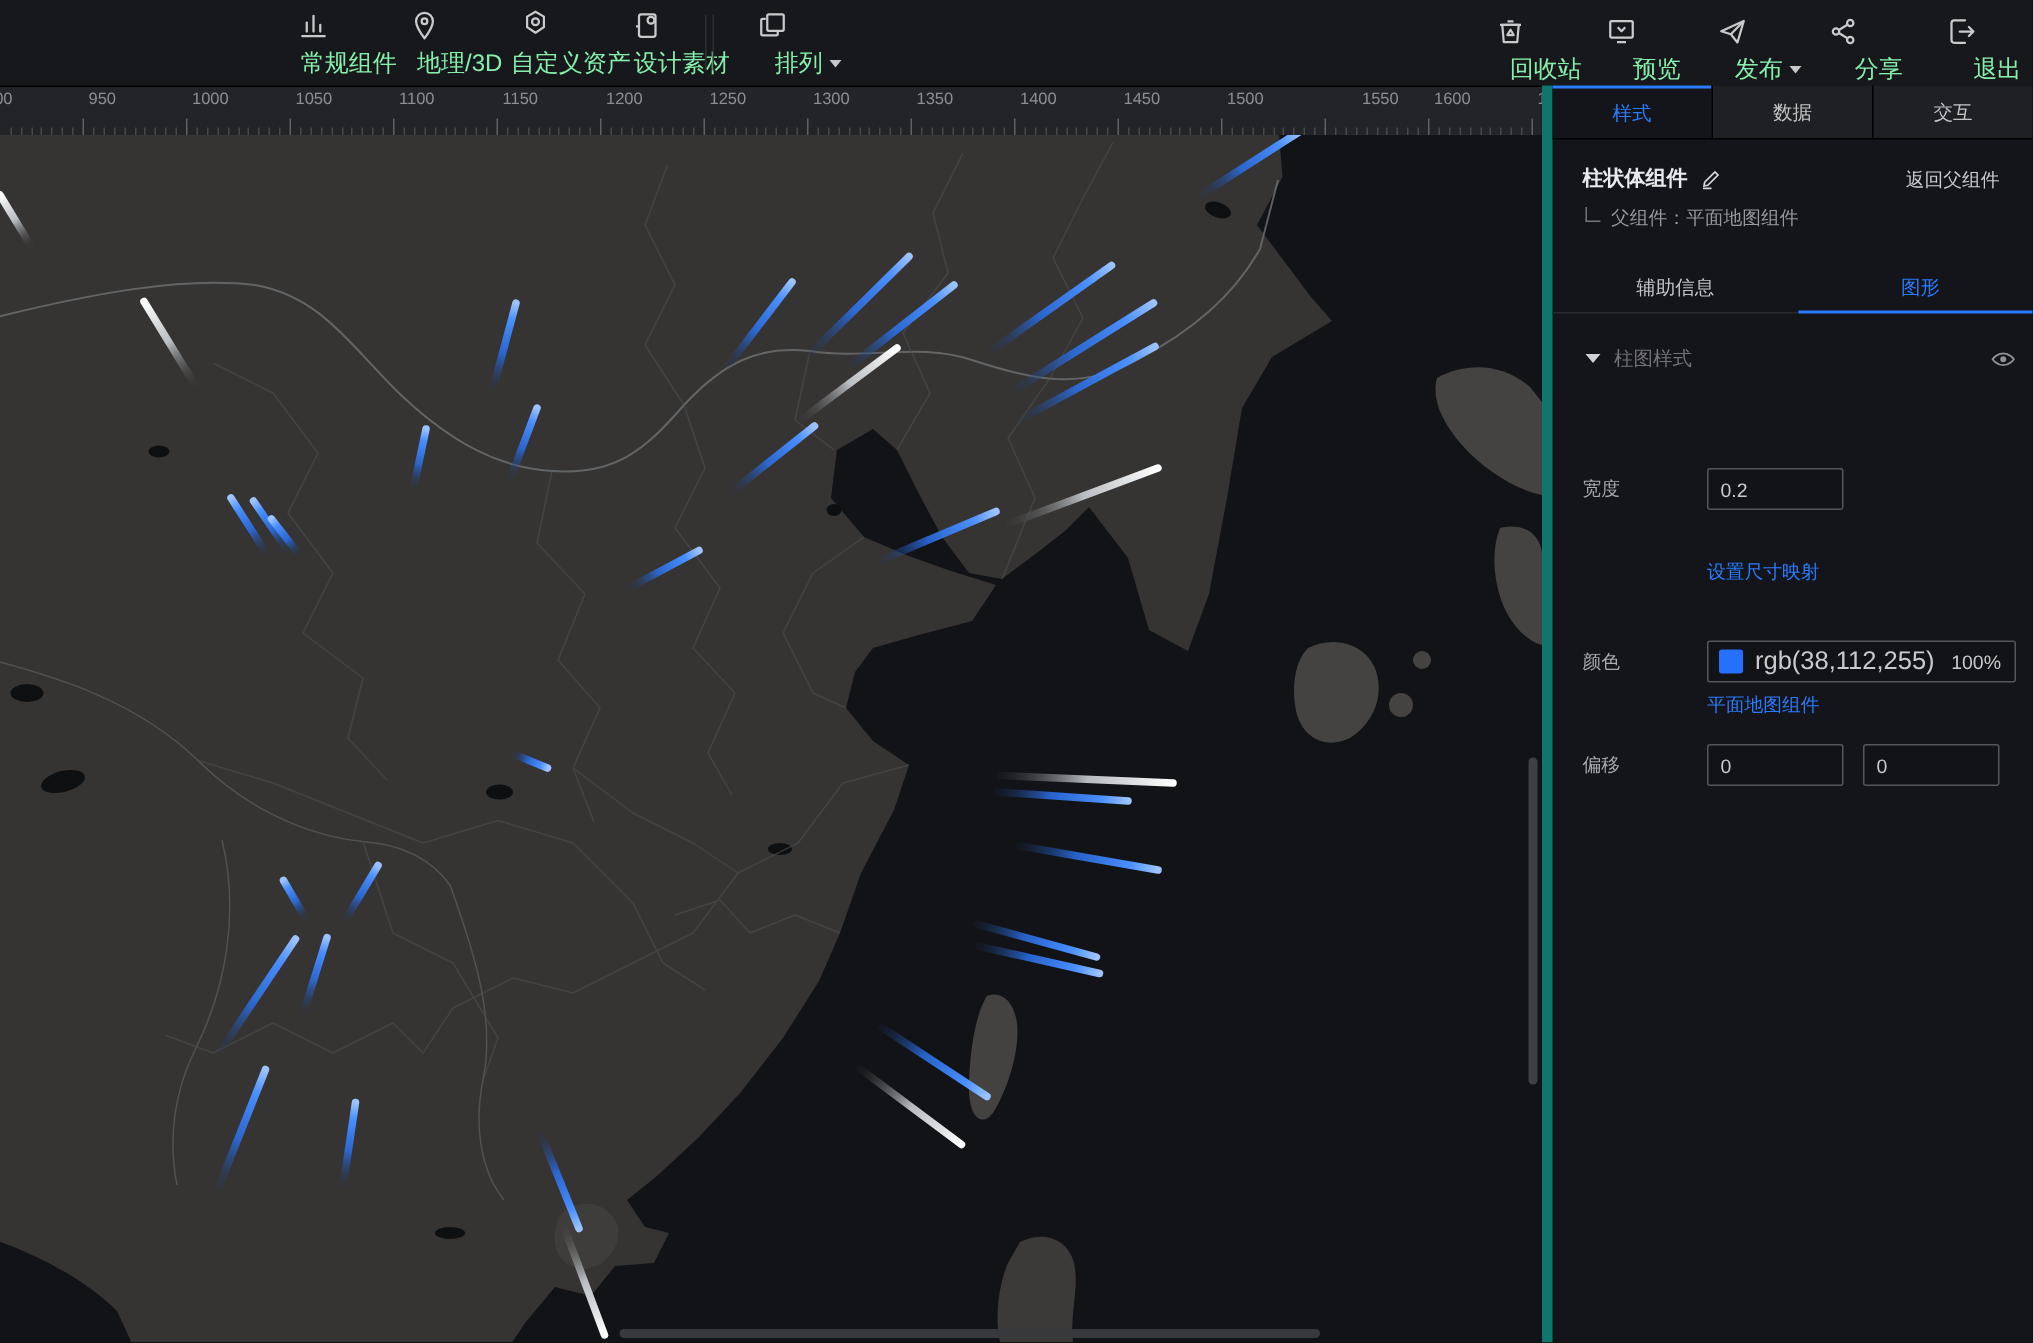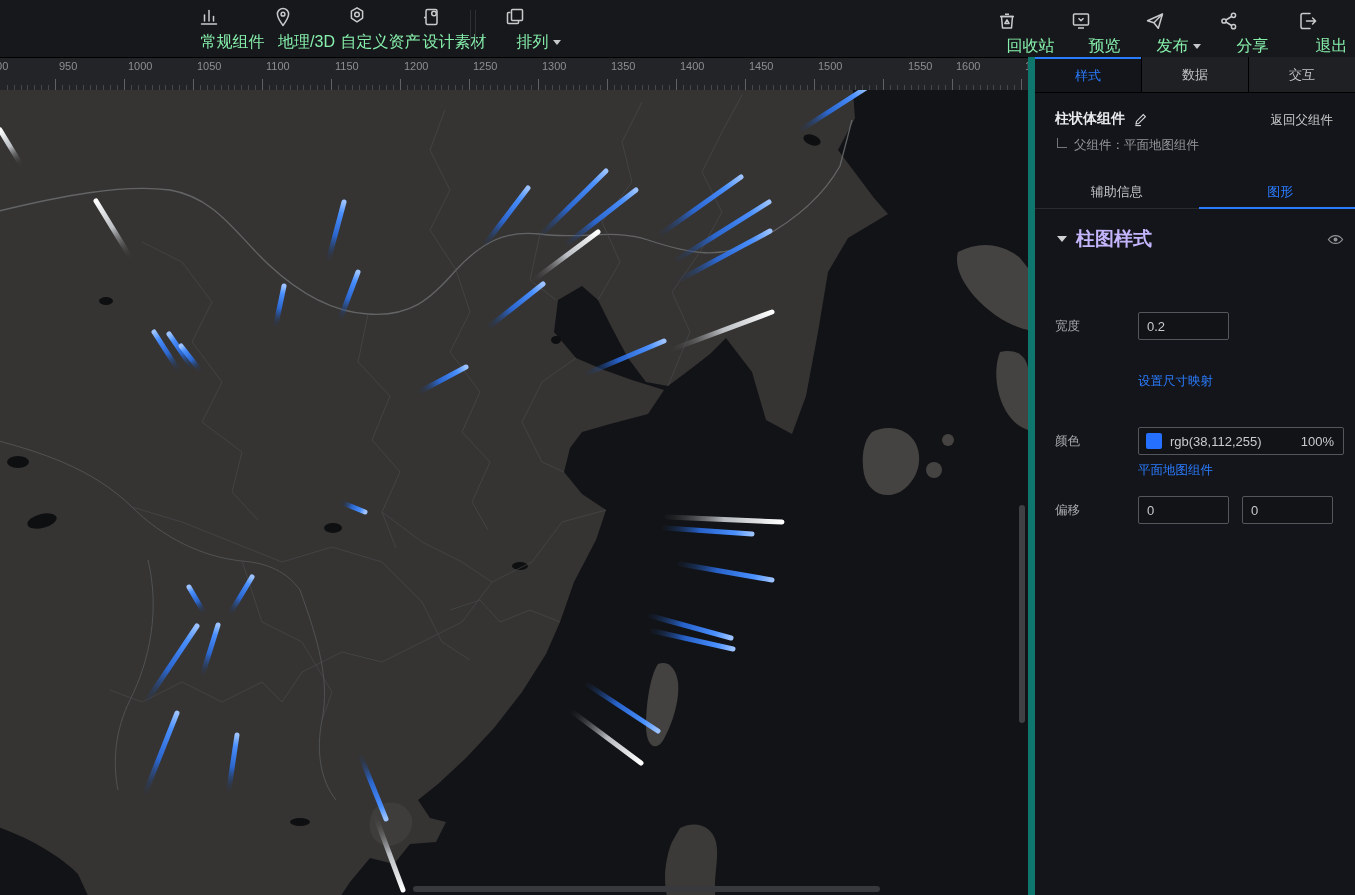--- a/index.html
+++ b/index.html
@@ -31,35 +31,35 @@
   .ptab.active{background:#14151a;color:#2a7cff;border-top:2px solid #2a7cff;}
   .comp-name{position:absolute;left:20px;top:53px;display:flex;align-items:center;gap:8px;font-size:14px;font-weight:bold;color:#e9eaec;}
   .back-link{position:absolute;right:22px;top:55px;font-size:12.5px;color:#cbccce;cursor:pointer;}
   .parent-row{position:absolute;left:22px;top:80px;display:flex;align-items:center;font-size:12.5px;color:#97989b;gap:7px;}
   .lshape{width:9px;height:9px;border-left:1.5px solid #74767a;border-bottom:1.5px solid #74767a;margin-top:-6px;}
   .subtabs{position:absolute;left:0;top:119px;width:327px;height:33px;display:flex;}
   .subtab{flex:1;display:flex;align-items:center;justify-content:center;font-size:13px;color:#c3c4c6;border-bottom:1px solid #2a2b2f;cursor:pointer;box-sizing:border-box;}
   .subtab.active{color:#2a7cff;border-bottom:2px solid #2a7cff;}
   .section-row{position:absolute;left:0;top:167px;width:327px;height:30px;display:flex;align-items:center;}
   .tri-down{width:0;height:0;border-left:5px solid transparent;border-right:5px solid transparent;border-top:6px solid #d0d1d3;margin-left:22px;}
-  .section-title{font-size:19px;color:#c4b5fd;margin-left:9px;font-weight:bold;}
+  .section-title{font-size:13px;color:#737373;margin-left:9px;font-weight:normal;}
   .eye{margin-left:auto;margin-right:18px;cursor:pointer;display:flex;}
   .frow{position:absolute;left:0;width:327px;height:28px;display:flex;align-items:center;}
   .flabel{position:absolute;left:20px;font-size:12.5px;color:#a7a9ac;}
   .fselect{position:absolute;left:103px;width:209px;height:28px;background:#212429;border:1px solid #4a4e55;border-radius:2px;box-sizing:border-box;display:flex;align-items:center;font-size:13px;color:#c9cacc;padding-left:10px;cursor:pointer;}
   .fselect .chev{position:absolute;right:10px;display:flex;}
   .finput{position:absolute;left:103px;width:91px;height:28px;background:#111317;border:1px solid #53565c;border-radius:2px;box-sizing:border-box;color:#c9cacc;font-size:13px;padding:0 8px;font-family:"Liberation Sans","DejaVu Sans",sans-serif;outline:none;}
   .slider{position:absolute;left:108px;top:12px;width:116px;height:4px;border-radius:2px;background:#46494e;cursor:pointer;}
   .slider .fill{position:absolute;left:0;top:0;height:4px;border-radius:2px;background:#2a7cff;}
   .slider .thumb{position:absolute;top:-4px;width:12px;height:12px;border-radius:50%;background:#2a7cff;border:1px solid #174a99;box-sizing:border-box;margin-left:-6px;}
   .hinput{position:absolute;left:244px;width:65px;height:26px;background:#111317;border:1px solid #53565c;border-radius:2px;box-sizing:border-box;color:#c9cacc;font-size:13px;padding:0 8px;font-family:"Liberation Sans","DejaVu Sans",sans-serif;outline:none;}
   .plink{position:absolute;left:103px;font-size:12.5px;color:#2a7cff;cursor:pointer;}
   .colorfield{position:absolute;left:103px;width:206px;height:28px;background:#111317;border:1px solid #53565c;border-radius:2px;box-sizing:border-box;display:flex;align-items:center;cursor:pointer;}
   .swatch{width:16px;height:16px;border-radius:2px;margin:0 8px 0 7px;}
-  .colorval{font-size:13px;color:#c9cacc;}
+  .colorval{font-size:17px;color:#c9cacc;}
   .coloropa{margin-left:auto;margin-right:9px;font-size:13px;color:#c9cacc;}
   .finput2{left:207px;}
 </style>
 </head>
 <body>
 
 <div class="toolbar">
   <div class="tb-spacer"></div>
 
   <div class="tb-group">

